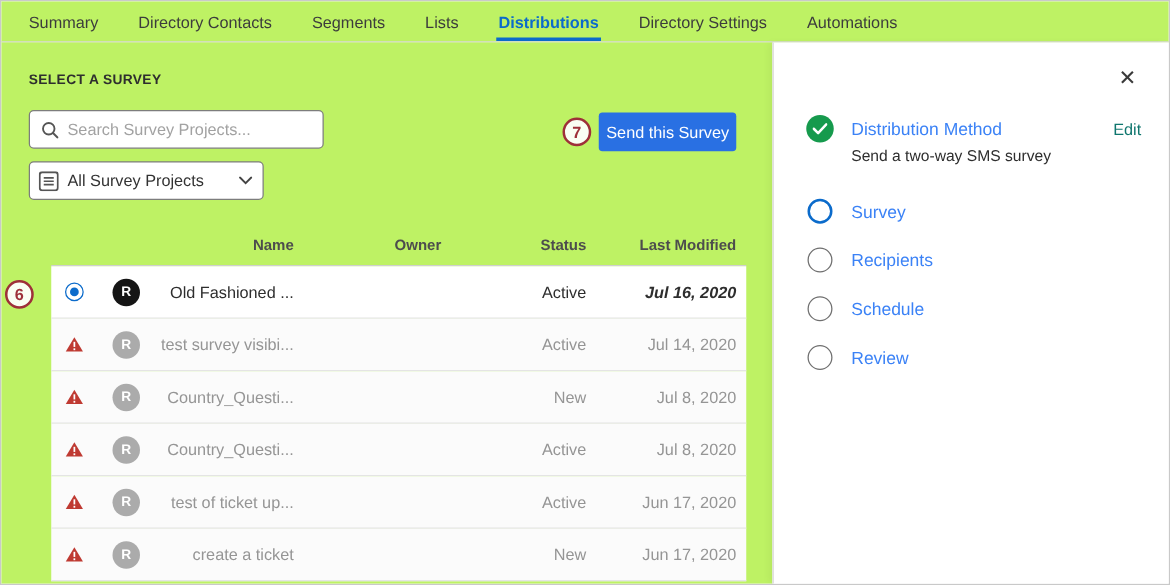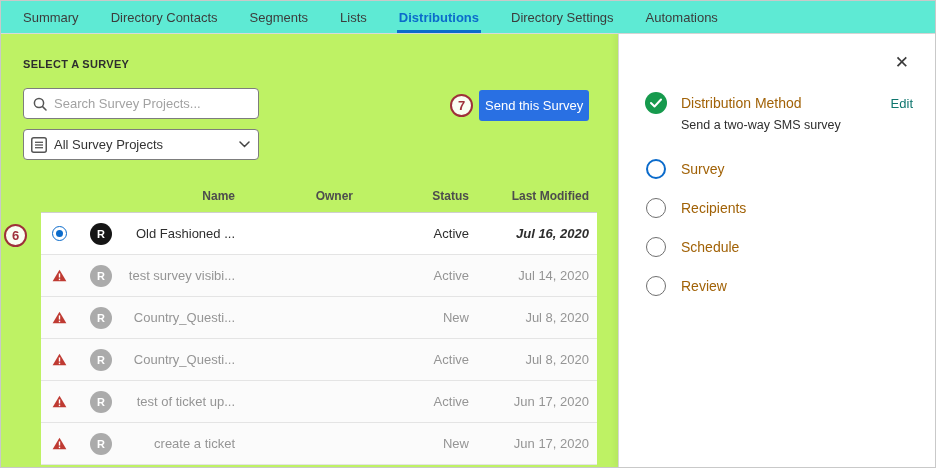--- a/index.html
+++ b/index.html
@@ -1,33 +1,33 @@
 <!DOCTYPE html>
 <html><head>
 <meta charset="utf-8">
 <style>
   * { box-sizing: border-box; margin: 0; padding: 0; }
   html, body { background: #fff; }
   body { font-family: "Liberation Sans", sans-serif; }
   .app { position: relative; width: 936px; height: 468px; border: 1px solid #c9c9c9; background: #fff; overflow: hidden; }
 
   
-  .tabbar { display: flex; align-items: stretch; height: 33px; background: #5eead4; border-bottom: 1px solid #d9d9d9; padding-left: 20px; gap: 28px; }
+  .tabbar { display: flex; align-items: stretch; height: 33px; background: #bef264; border-bottom: 1px solid #d9d9d9; padding-left: 20px; gap: 28px; }
   .tab { display: flex; align-items: center; font-size: 13px; color: #3c3c3c; cursor: pointer; white-space: nowrap; padding: 0 2px; }
   .tab.active { color: #0b6bcb; font-weight: 700; box-shadow: inset 0 -3px 0 #0b6bcb; }
 
   
   .main { position: absolute; left: 0; top: 33px; right: 317px; bottom: 0; background: #bef264; }
   .heading { position: absolute; left: 22px; top: 24px; font-size: 11px; font-weight: 700; color: #2e2e2e; letter-spacing: .3px; }
 
   .searchbox { position: absolute; left: 22px; top: 54px; width: 236px; height: 31px; border: 1px solid #7d7d7d; border-radius: 4px; display: flex; align-items: center; padding: 0 9px; gap: 7px; background: #fff; }
   .searchbox input { border: none; outline: none; flex: 1; font-family: "Liberation Sans", sans-serif; font-size: 13px; color: #333; background: transparent; min-width: 0; }
   .searchbox input::placeholder { color: #a2a2a2; }
 
-  .dropdown { position: absolute; left: 22px; top: 95px; width: 236px; height: 31px; border: 1px solid #7d7d7d; border-radius: 4px; display: flex; align-items: center; background: #fff; cursor: pointer; }
+  .dropdown { position: absolute; left: 22px; top: 95px; width: 188px; height: 31px; border: 1px solid #7d7d7d; border-radius: 4px; display: flex; align-items: center; background: #fff; cursor: pointer; }
   .dd-iconbox { width: 30px; height: 100%; display: flex; align-items: center; justify-content: center; }
   .dd-label { flex: 1; font-size: 13px; color: #333; }
   .dd-chevron { width: 28px; display: flex; align-items: center; justify-content: center; }
 
   .send-btn { position: absolute; left: 478px; top: 56px; height: 31px; padding: 0 6px; background: #2970e3; color: #fff; border: none; border-radius: 3px; font-family: "Liberation Sans", sans-serif; font-size: 13px; cursor: pointer; }
 
   
   .callout { position: absolute; width: 23px; height: 23px; border: 2px solid #9e3039; border-radius: 50%; background: rgba(255,255,255,.92); color: #9e3039; font-size: 13px; font-weight: 700; display: flex; align-items: center; justify-content: center; z-index: 5; }
   .callout.c7 { left: 449px; top: 60px; }
   .callout.c6 { left: 3px; top: 190px; }
@@ -50,21 +50,21 @@
 
   .blur-blob { width: 92px; height: 11px; border-radius: 6px; background: #c8c8c8; filter: blur(2px); }
   .trow.selected .blur-blob { background: #b3b3b3; }
 
   
   .panel { position: absolute; top: 33px; right: 0; width: 317px; bottom: 0; background: #fff; border-left: 1px solid #d6d6d6; box-shadow: -3px 0 6px rgba(0,0,0,.05); }
   .panel-close { position: absolute; top: 20px; right: 26px; font-size: 17px; color: #3a3a3a; cursor: pointer; line-height: 1; }
   .steps { position: absolute; left: 26px; right: 22px; top: 58px; }
   .step { display: flex; align-items: center; gap: 14px; height: 22px; margin-bottom: 17px; }
   .step.first { margin-bottom: 4px; }
-  .step-label { font-size: 14px; color: #a16207; }
+  .step-label { font-size: 14px; color: #3b82f6; }
   .edit-link { margin-left: auto; font-size: 13px; color: #0f766e; cursor: pointer; }
   .step-sub { font-size: 12.5px; color: #2e2e2e; margin: 2px 0 26px 36px; }
   .step-icon { flex: 0 0 auto; border-radius: 50%; display: flex; align-items: center; justify-content: center; }
   .step-icon.complete { width: 22px; height: 22px; background: #169a4d; }
   .step-icon.current { width: 20px; height: 20px; border: 2px solid #0b6bcb; background: #fff; margin: 0 1px; }
   .step-icon.pending { width: 20px; height: 20px; border: 1.5px solid #6f6f6f; background: #fff; margin: 0 1px; }
 </style>
 </head>
 <body>
 

